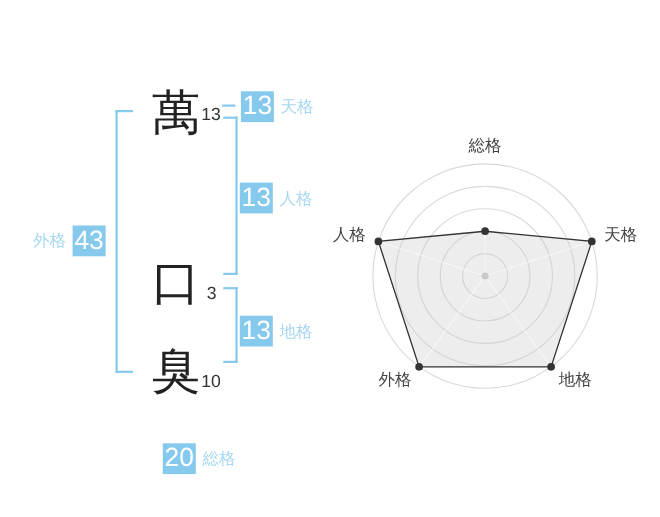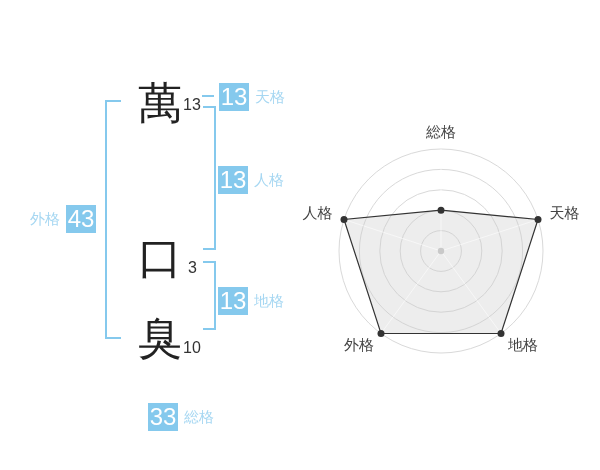--- a/index.html
+++ b/index.html
@@ -59,21 +59,21 @@
     <div class="score-box">13</div>
     <span class="score-label">地格</span>
   </div>
 
   <div class="score" style="left:26px;top:205px">
     <span class="score-label score-label-left">外格</span>
     <div class="score-box">43</div>
   </div>
 
   <div class="score" style="left:148px;top:403px">
-    <div class="score-box">33</div>
+    <div class="score-box">20</div>
     <span class="score-label">総格</span>
   </div>
 
   <svg id="radar" width="600" height="470" viewBox="0 0 600 470">
       <circle cx="441" cy="251" r="20.4" fill="none" stroke="#d9d9d9" stroke-width="1"></circle>
       <circle cx="441" cy="251" r="40.8" fill="none" stroke="#d9d9d9" stroke-width="1"></circle>
       <circle cx="441" cy="251" r="61.2" fill="none" stroke="#d9d9d9" stroke-width="1"></circle>
       <circle cx="441" cy="251" r="81.6" fill="none" stroke="#d9d9d9" stroke-width="1"></circle>
       <circle cx="441" cy="251" r="102.0" fill="none" stroke="#d9d9d9" stroke-width="1"></circle>
       <polygon points="441.0,210.2 538.0,219.5 501.0,333.5 381.0,333.5 344.0,219.5" fill="#cccccc" fill-opacity="0.35" stroke="none"></polygon>

